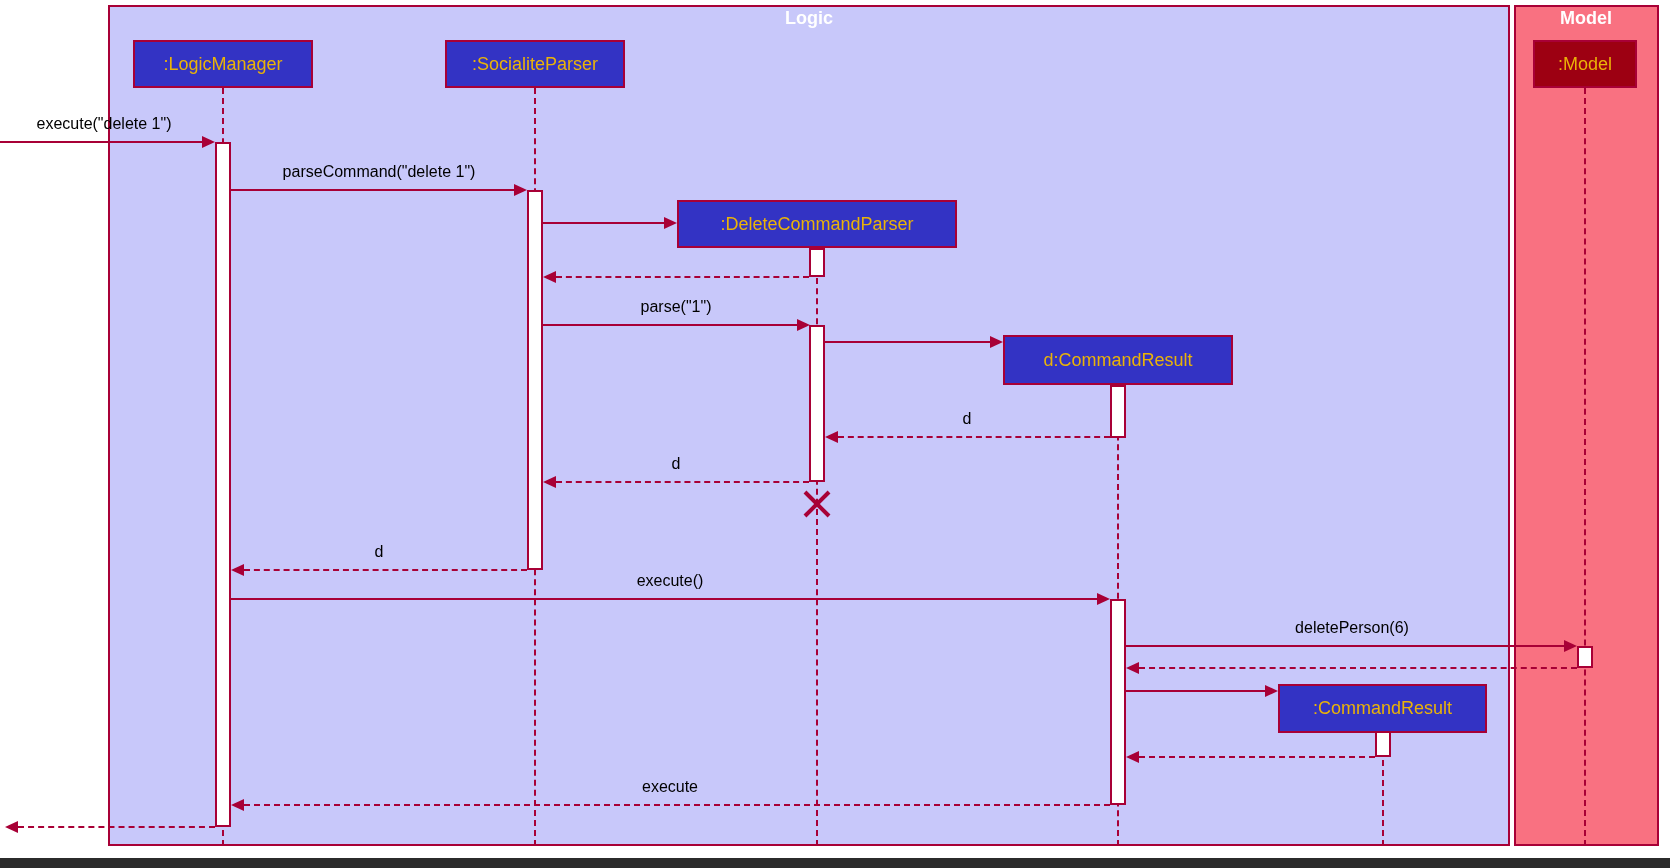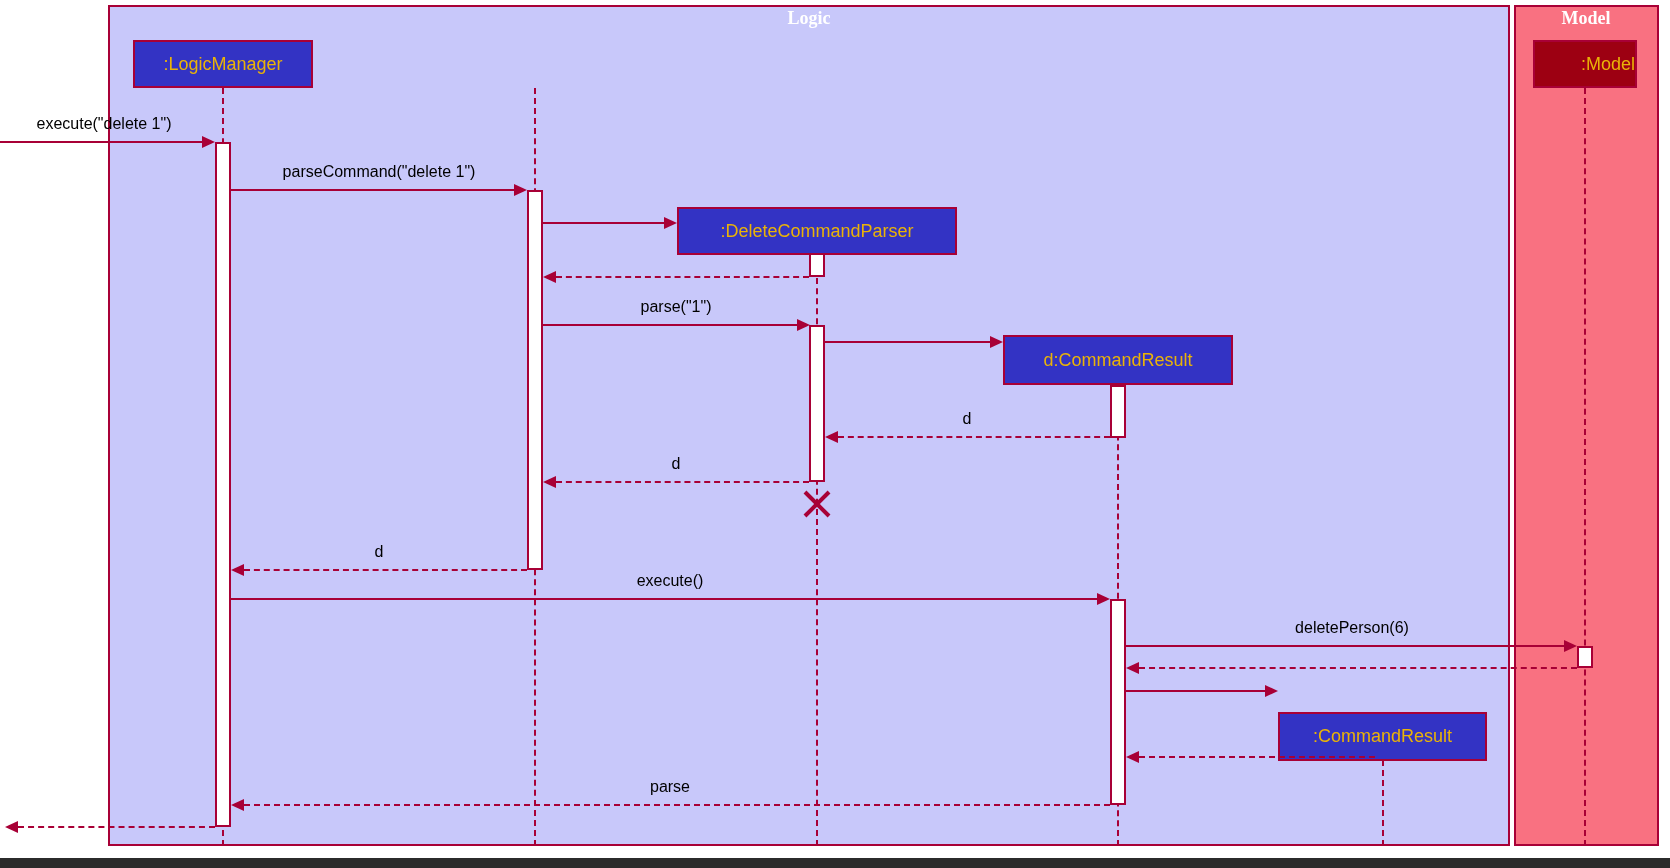--- a/index.html
+++ b/index.html
@@ -8,30 +8,30 @@
     --bar-bg:#ffffff; --title:#ffffff; --bottom-bar:#2b2b2b;
   }
   html,body{margin:0;padding:0;background:#fff;}
   .canvas{
     position:relative; width:1670px; height:868px; overflow:hidden;
     font-family:"Liberation Sans", sans-serif; background:#fff;
   }
   .frame{position:absolute; border:2px solid var(--line); box-sizing:border-box;}
   .frame-title{
     position:absolute; transform:translateX(-50%); color:var(--title);
-    font-size:18px; font-weight:bold; white-space:nowrap; z-index:2;font-family:Liberation Serif, serif;
+    font-size:18px; font-weight:bold; white-space:nowrap; z-index:2;
   }
   .lifeline{position:absolute; width:0; border-left:2px dashed var(--line); z-index:1;}
   .pbox{
     position:absolute; box-sizing:border-box; background:var(--blue);
     border:2px solid var(--line); color:#eab308; font-size:18px;
     display:flex; align-items:center; justify-content:center;
     white-space:nowrap; z-index:4;
   }
-  .pbox.model{background:var(--model-red);justify-content:flex-end;}
+  .pbox.model{background:var(--model-red);}
   .activation{
     position:absolute; box-sizing:border-box; width:16px;
     background:var(--bar-bg); border:2px solid var(--line); z-index:3;
   }
   .msg-line{position:absolute; height:0; border-top:2px solid var(--line); z-index:5;}
   .msg-line.dashed{border-top-style:dashed;}
   .ah{position:absolute; width:0; height:0; z-index:5;}
   .ah.r{border-top:6px solid transparent; border-bottom:6px solid transparent; border-left:13px solid var(--line);}
   .ah.l{border-top:6px solid transparent; border-bottom:6px solid transparent; border-right:13px solid var(--line);}
   .msg-label{
@@ -69,27 +69,30 @@
   <div class="activation" style="left:809px; top:248px; height:29px;"></div>
   <div class="activation" style="left:809px; top:325px; height:157px;"></div>
   <div class="activation" style="left:1110px; top:385px; height:53px;"></div>
   <div class="activation" style="left:1110px; top:599px; height:206px;"></div>
   <div class="activation" style="left:1375px; top:730px; height:27px;"></div>
   <div class="activation" style="left:1577px; top:646px; height:22px;"></div>
 
   <div class="pbox" style="left:133px; top:40px; width:180px; height:48px;">
     <span>:LogicManager</span>
   </div>
-  <div class="pbox" style="left:677px; top:207px; width:280px; height:48px;">
+  <div class="pbox" style="left:445px; top:40px; width:180px; height:48px;">
+    <span>:SocialiteParser</span>
+  </div>
+  <div class="pbox" style="left:677px; top:200px; width:280px; height:48px;">
     <span>:DeleteCommandParser</span>
   </div>
   <div class="pbox" style="left:1003px; top:335px; width:230px; height:50px;">
     <span>d:CommandResult</span>
   </div>
-  <div class="pbox" style="left:1278px; top:712px; width:209px; height:49px;">
+  <div class="pbox" style="left:1278px; top:684px; width:209px; height:49px;">
     <span>:CommandResult</span>
   </div>
   <div class="pbox model" style="left:1533px; top:40px; width:104px; height:48px;">
     <span>:Model</span>
   </div>
 
   <div>
     <div class="msg-line" style="left:0; top:141px; width:202px;"></div>
     <span class="ah r" style="left:202px; top:136px;"></span>
     <span class="msg-label" style="left:104px; top:115px;">execute("delete 1")</span>
@@ -165,21 +168,21 @@
   </div>
 
   <div>
     <div class="msg-line dashed" style="left:1139px; top:756px; width:236px;"></div>
     <span class="ah l" style="left:1126px; top:751px;"></span>
   </div>
 
   <div>
     <div class="msg-line dashed" style="left:244px; top:804px; width:866px;"></div>
     <span class="ah l" style="left:231px; top:799px;"></span>
-    <span class="msg-label" style="left:670px; top:778px;">parse</span>
+    <span class="msg-label" style="left:670px; top:778px;">execute</span>
   </div>
 
   <div>
     <div class="msg-line dashed" style="left:18px; top:826px; width:197px;"></div>
     <span class="ah l" style="left:5px; top:821px;"></span>
   </div>
 
   <div class="bottom-bar"></div>
 </div>
 

